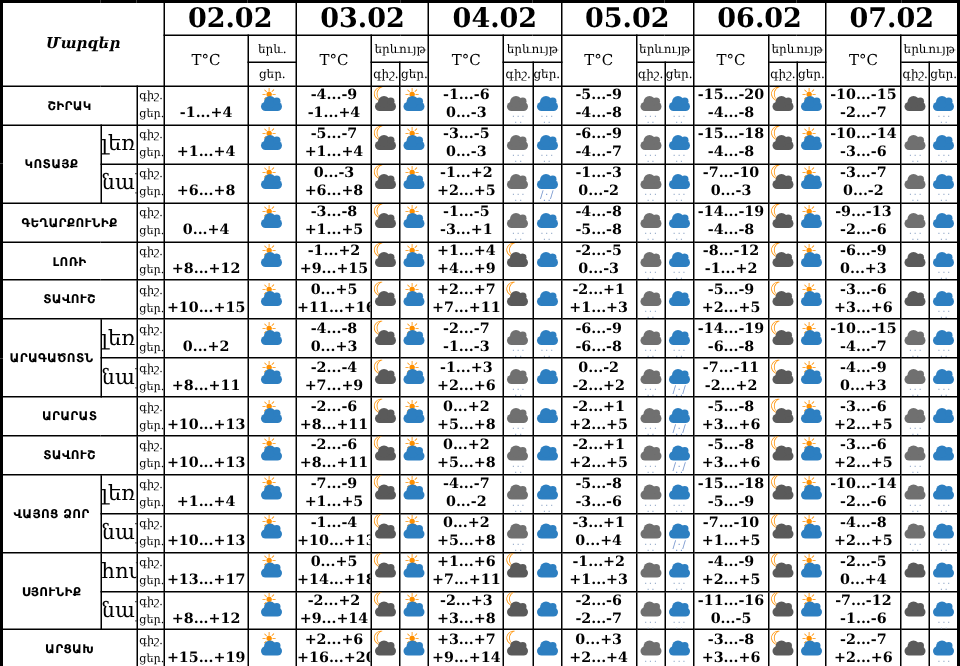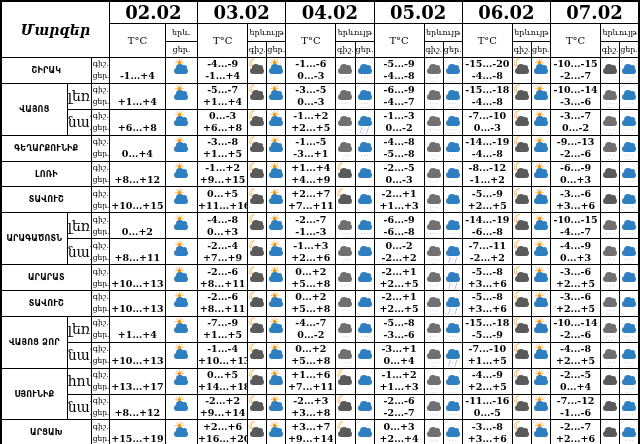--- a/index.html
+++ b/index.html
@@ -1,20 +1,20 @@
 <!DOCTYPE html>
 <html><head>
 <meta charset="utf-8">
 <style>
   html,body{margin:0;padding:0;background:#fff;}
   body{width:640px;height:444px;overflow:hidden;font-family:"DejaVu Sans",sans-serif;}
   table{width:640px;height:444px;border-collapse:collapse;table-layout:fixed;border:2px solid #000;background:#fff;}
   th,td{border:1px solid #000;padding:0;margin:0;overflow:hidden;}
   
-  th.title{font-family:"DejaVu Serif","Liberation Serif",serif;font-style:italic;font-weight:bold;font-size:14px;text-align:center;}
+  th.title{font-family:"DejaVu Serif","Liberation Serif",serif;font-style:italic;font-weight:bold;font-size:10px;text-align:center;}
   th.date{font-family:"DejaVu Serif","Liberation Serif",serif;font-weight:bold;font-size:18px;text-align:center;height:20px;}
   th.tc{font-family:"DejaVu Serif","Liberation Serif",serif;font-weight:normal;font-size:10px;}
   th.small{font-family:"DejaVu Serif","Liberation Serif",serif;font-weight:normal;font-size:8px;text-align:center;height:15px;}
   thead tr.r2{height:18px;}
   
   td.region{font-size:8px;font-weight:bold;text-align:center;white-space:nowrap;letter-spacing:0.2px;margin-left:14px;}
   td.sub{font-family:"DejaVu Serif","Liberation Serif",serif;font-size:14px;font-weight:normal;text-align:left;}
   td.nd{font-family:"DejaVu Serif","Liberation Serif",serif;font-size:7.5px;text-align:left;padding-left:1px;}
   td.nd span{display:block;line-height:12px;}
   td.temp{font-family:"DejaVu Serif","Liberation Serif",serif;font-size:9.5px;font-weight:bold;text-align:center;}
@@ -135,21 +135,21 @@
         <td class="icon"><span class="ic"><b class="moon">☾</b><i class="cld c-dark"></i></span></td>
         <td class="icon"><span class="ic"><b class="sun">☀</b><i class="cld c-blue"></i></span></td>
         <td class="temp">
           <span>-10...-15</span>
           <span>-2...-7</span>
         </td>
         <td class="icon"><span class="ic"><i class="cld c-dark"></i></span></td>
         <td class="icon"><span class="ic"><i class="cld c-blue"></i><em class="fl">···<br>··</em></span></td>
       </tr>
       <tr>
-        <td class="region" rowspan="2">ՎԱՅՈՑ</td>
+        <td class="region" rowspan="2">ԿՈՏԱՅՔ</td>
         <td class="sub">լեռ.</td>
         <td class="nd">
           <span>գիշ.</span>
           <span>ցեր.</span>
         </td>
         <td class="temp">
           <span>&nbsp;</span>
           <span>+1...+4</span>
         </td>
         <td class="icon"><span class="ic"><b class="sun">☀</b><i class="cld c-blue"></i></span></td>

